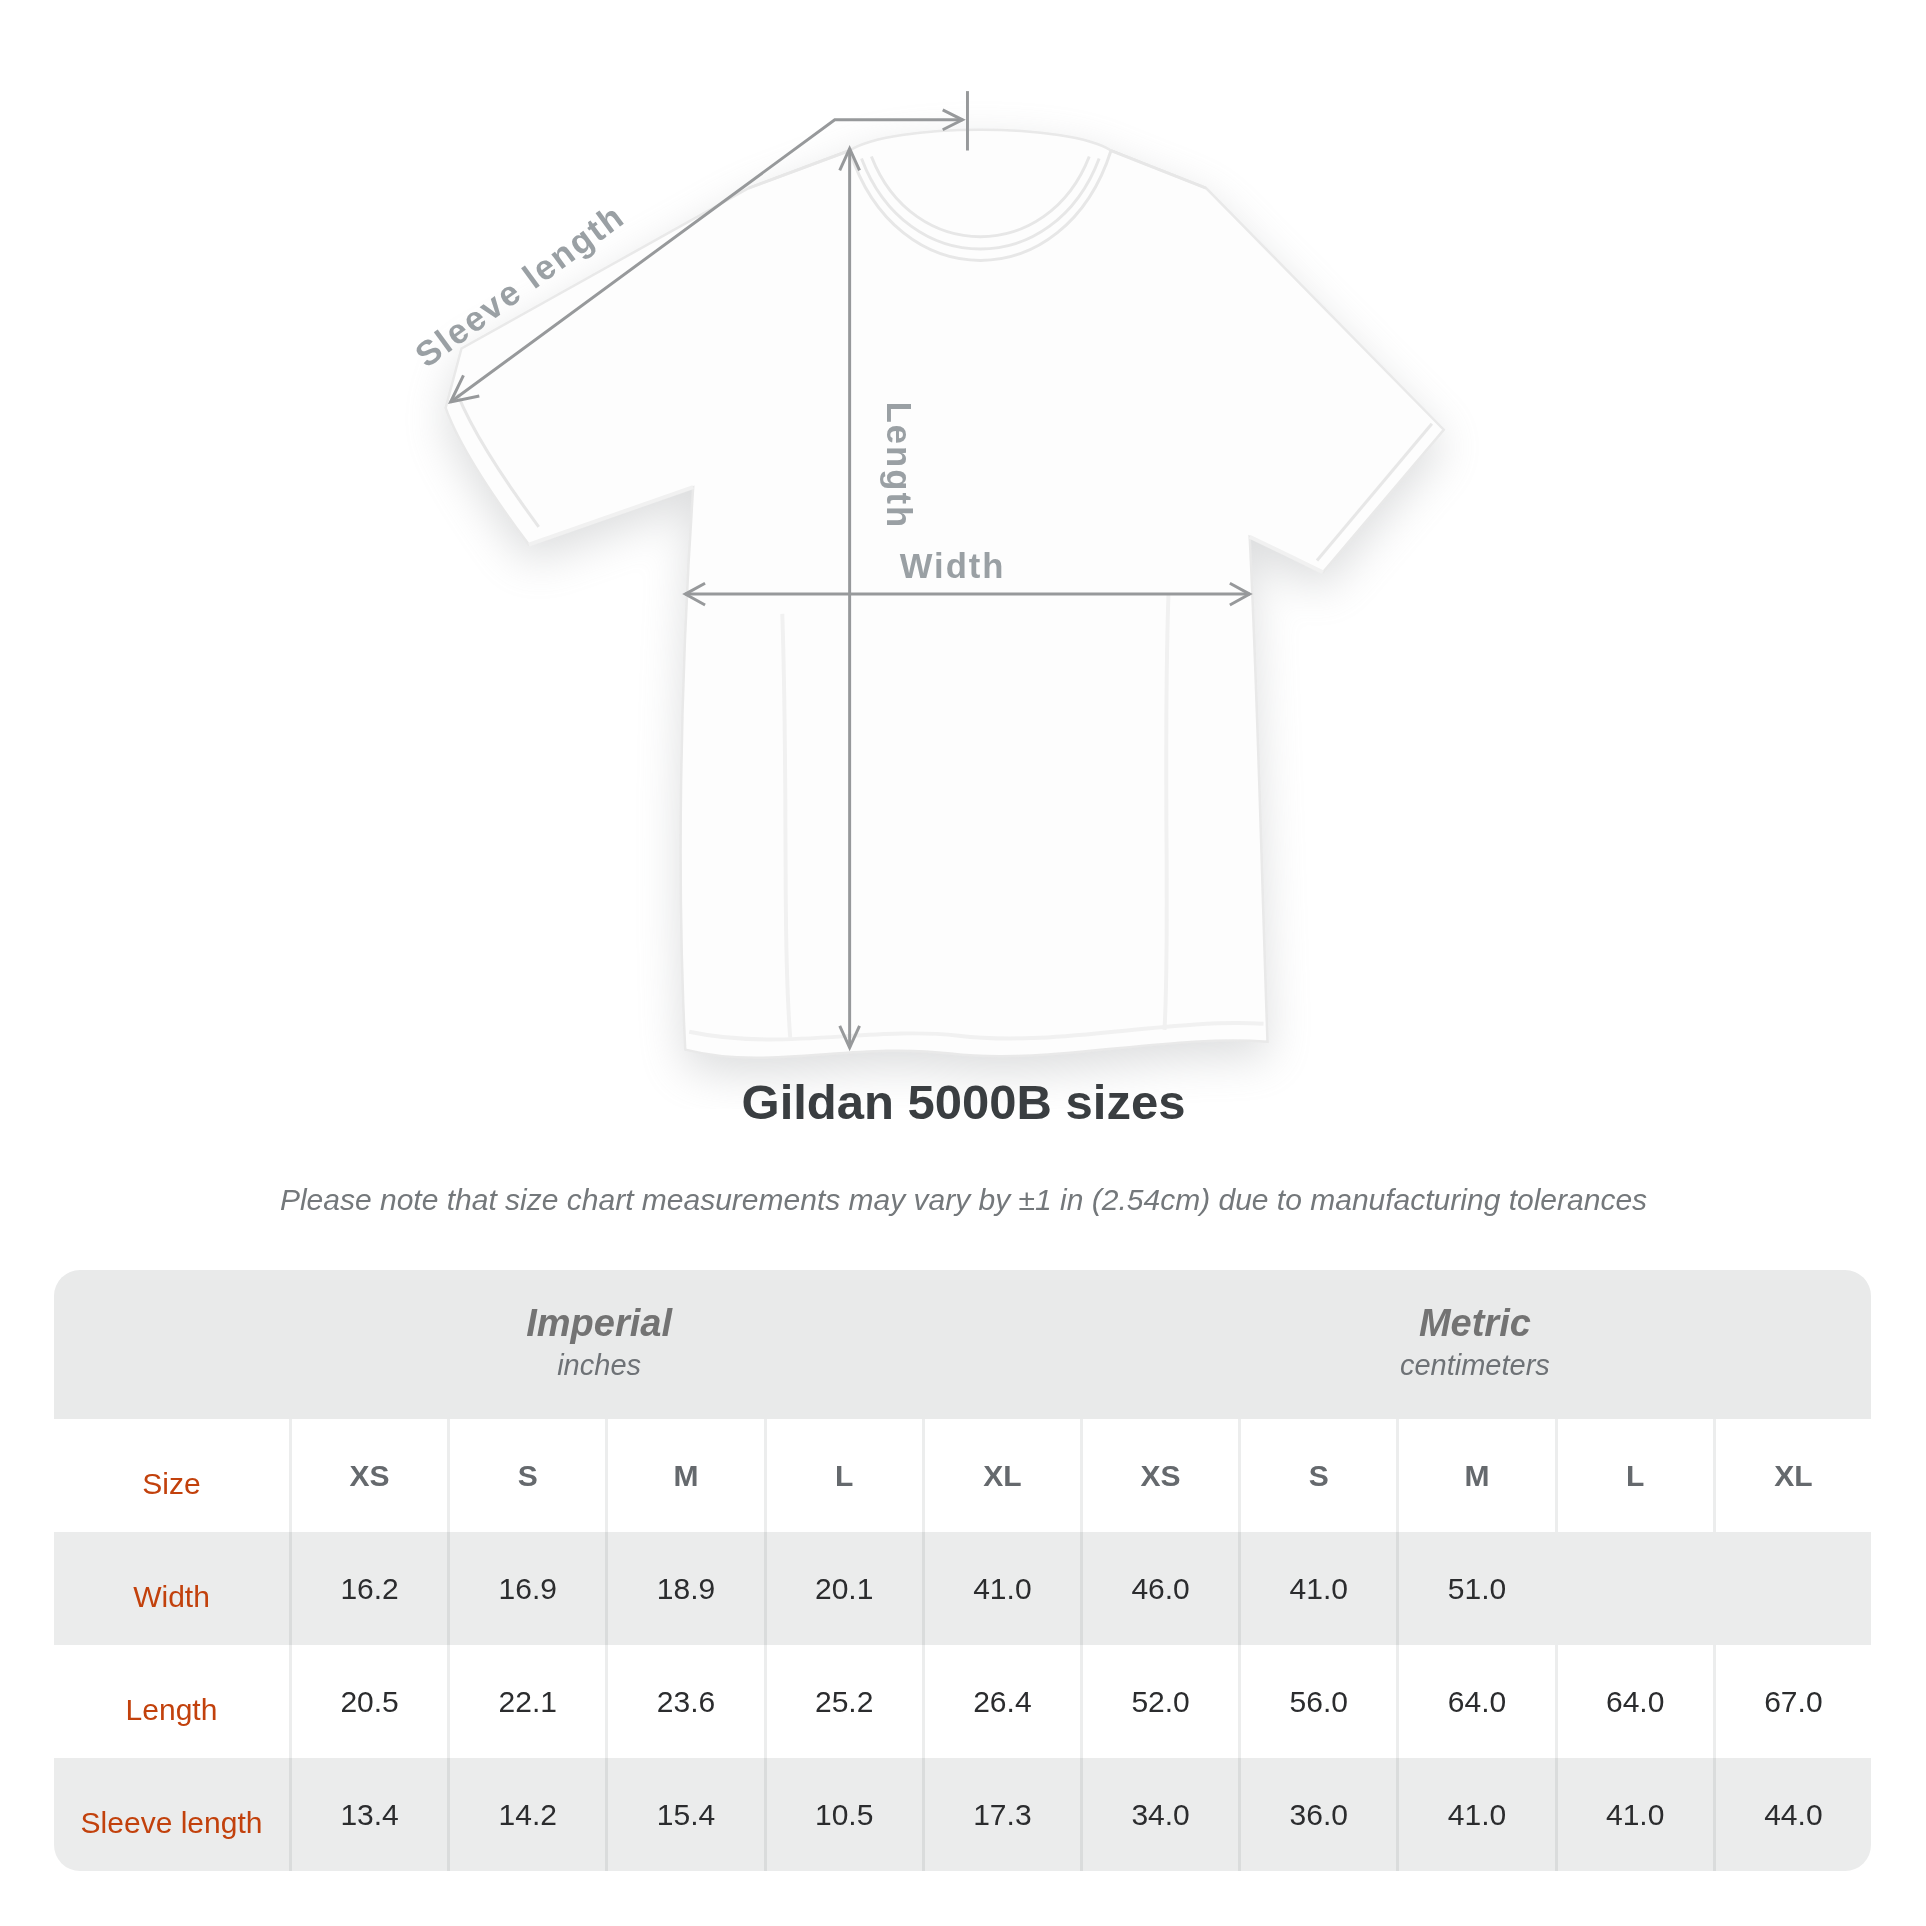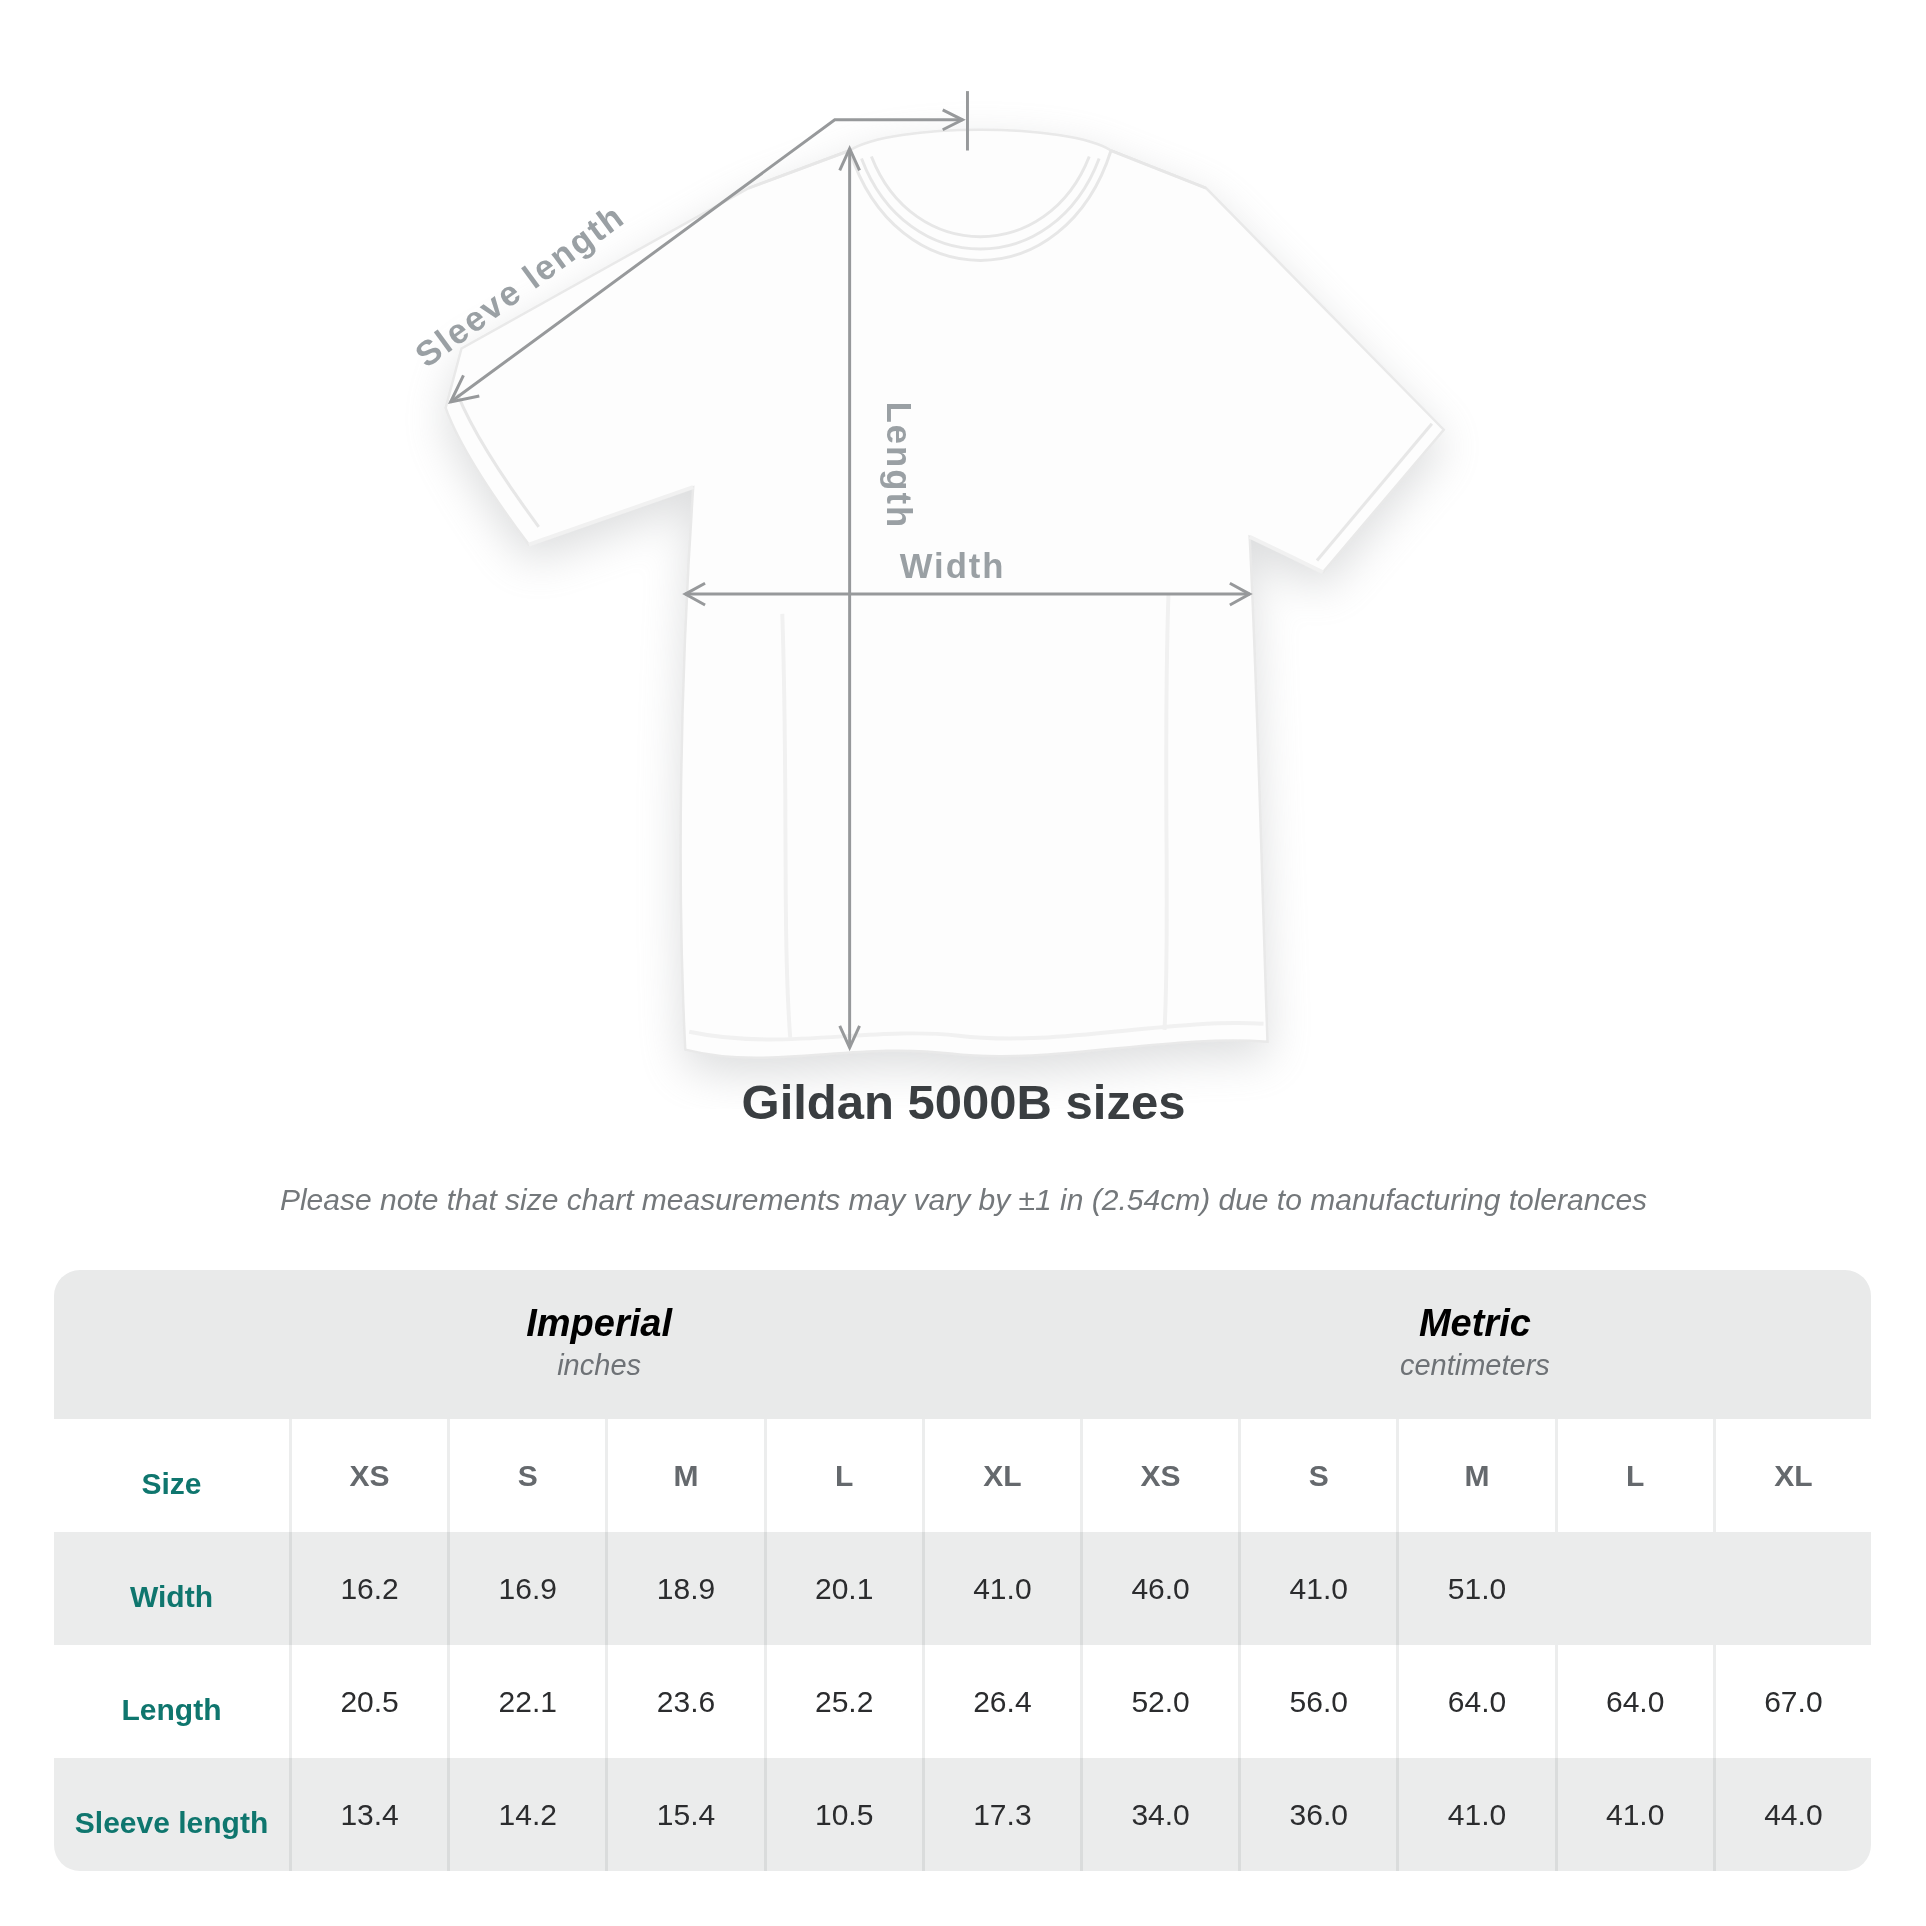--- a/index.html
+++ b/index.html
@@ -26,30 +26,30 @@
     font-size:30px; font-style:italic; color:#74787b;
   }
   .size-table {
     position:absolute; left:54px; top:1270px; width:1817px; height:601px;
     border-radius:26px; overflow:hidden; background:#ffffff;
   }
   .unit-band { position:relative; height:149px; background:#e9eaea; }
   .unit-group { position:absolute; top:0; transform:translateX(-50%); text-align:center; }
   .unit-group.imperial { left:30%; }
   .unit-group.metric { left:78.2%; }
-  .unit-name { margin-top:32px; font-size:38px; font-weight:bold; font-style:italic; color:#000000;text-align:center; }
+  .unit-name { margin-top:32px; font-size:38px; font-weight:bold; font-style:italic; color:#737373;text-align:center; }
   .unit-sub { margin-top:4px; font-size:29px; font-style:italic; color:#6e7276; }
   .trow { display:grid; grid-template-columns:235px repeat(10, 1fr); height:113px; }
   .trow.alt { background:#ebecec; }
   .cell {
     display:flex; align-items:center; justify-content:center;
     font-size:30px; color:#2b2c2e; border-left:3px solid rgba(110,115,118,0.13);
   }
   .cell.first { border-left:none; }
-  .rowhead { font-weight:bold; color:#0f766e;margin-top:16px; }
+  .rowhead { font-weight:normal; color:#c2410c;margin-top:16px; }
   .sizehead { font-weight:bold; color:#65696d; }
 </style>
 </head>
 <body>
 
 <div class="canvas">
 
   <svg class="diagram" width="1927" height="1109" viewBox="0 0 1946 1120">
 
     <g class="shirt-wrap">

